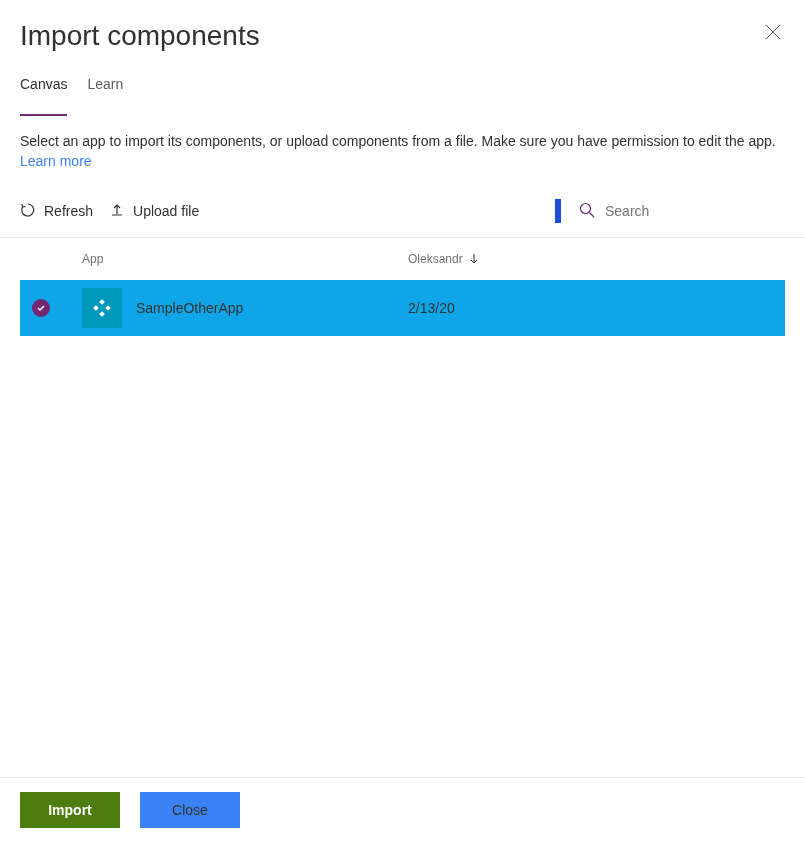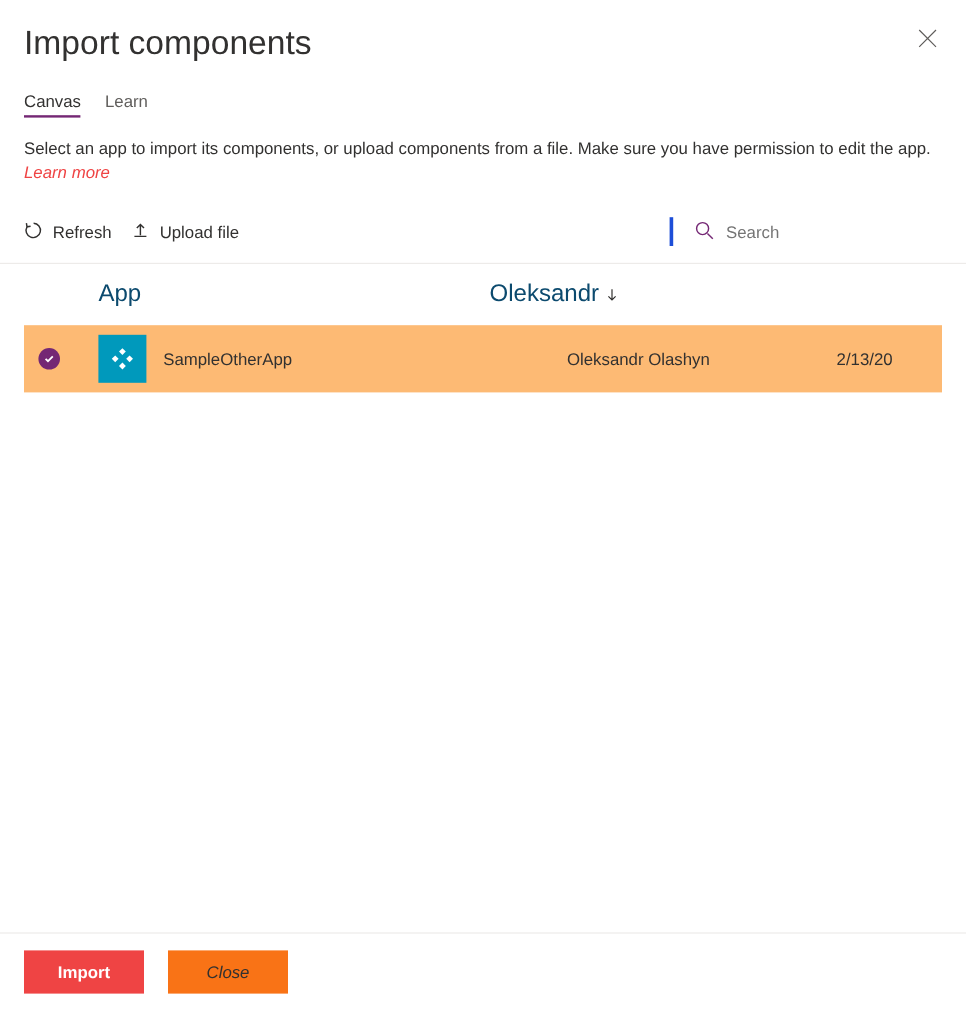--- a/index.html
+++ b/index.html
@@ -40,42 +40,41 @@
       display: flex;
       align-items: center;
       justify-content: center;
     }
     .tabs {
       display: flex;
       gap: 20px;
       margin-top: 20px;
     }
     .tab {
-      padding: 4px 0 4px 0;
+      padding: 4px 0 22px 0;
       cursor: pointer;
       font-size: 14px;
       color: #605e5c;
       border-bottom: 2px solid transparent;
     }
     .tab.active {
       border-bottom: 2px solid #742774;
       color: #323130;
       font-weight: 400;
     }
     .description {
       padding: 16px 20px 0 20px;
       font-size: 14px;
       color: #323130;
       line-height: 1.4;
     }
     .learn-more {
-      color: #ef4444;
+      color: #3b82f6;
       text-decoration: none;
       cursor: pointer;
-      font-style: italic;
     }
     .toolbar {
       display: flex;
       align-items: center;
       padding: 28px 20px 14px 20px;
       justify-content: space-between;
     }
     .toolbar-left {
       display: flex;
       gap: 16px;
@@ -92,21 +91,21 @@
       font-family: inherit;
     }
     .toolbar-btn svg {
       width: 16px;
       height: 16px;
     }
     .search-area {
       display: flex;
       align-items: center;
       gap: 10px;
-      border-left: 3px solid #1d4ed8;
+      border-left: 6px solid #1d4ed8;
       padding-left: 18px;
       height: 24px;
     }
     .search-input {
       border: none;
       outline: none;
       font-size: 14px;
       font-family: inherit;
       color: #605e5c;
       width: 180px;
@@ -116,44 +115,43 @@
       width: 100%;
     }
     .table-area {
       padding: 0 20px;
       flex: 1;
     }
     .table-header {
       display: flex;
       align-items: flex-start;
       padding: 14px 0;
-      font-size: 20px;
-      color: #0c4a6e;
+      font-size: 12px;
+      color: #737373;
     }
     .col-check {
       width: 62px;
     }
     .col-app {
       flex: 0 0 326px;
     }
     .col-owner {
       flex: 0 0 248px;
     }
     .col-modified {
       flex: 1;
       display: flex;
       align-items: center;
       gap: 6px;
     }
     .table-row {
       display: flex;
       align-items: center;
-      background: #fdba74;
+      background: #0ea5e9;
       height: 56px;
-      text-align: center;
     }
     .row-check {
       width: 62px;
       display: flex;
       align-items: center;
       justify-content: flex-start;
       padding-left: 12px;
     }
     .check-circle {
       width: 18px;
@@ -193,28 +191,27 @@
     .btn {
       min-width: 100px;
       height: 36px;
       border: none;
       font-size: 14px;
       font-family: inherit;
       cursor: pointer;
       padding: 0 20px;
     }
     .btn-primary {
-      background: #ef4444;
+      background: #4d7c0f;
       color: #ffffff;
       font-weight: 600;
     }
     .btn-secondary {
-      background: #f97316;
-      color: #323130;
-      font-style: italic;
+      background: #3b82f6;
+      color: #323130;
     }
     .sort-arrow {
       display: inline-flex;
     }
   </style>
 </head>
 <body>
 
 <div class="header">
   <div class="title-row">
@@ -296,21 +293,20 @@
       <div class="app-icon">
         <svg width="22" height="22" viewBox="0 0 22 22">
           <rect x="9" y="3" width="4" height="4" fill="#ffffff" transform="rotate(45 11 5)"></rect>
           <rect x="3" y="9" width="4" height="4" fill="#ffffff" transform="rotate(45 5 11)"></rect>
           <rect x="15" y="9" width="4" height="4" fill="#ffffff" transform="rotate(45 17 11)"></rect>
           <rect x="9" y="15" width="4" height="4" fill="#ffffff" transform="rotate(45 11 17)"></rect>
         </svg>
       </div>
       <span>SampleOtherApp</span>
     </div>
-    <div class="owner-cell">Oleksandr Olashyn</div>
     <div class="modified-cell">2/13/20</div>
   </div>
 </div>
 
 <div class="footer">
   <button class="btn btn-primary">Import</button>
   <button class="btn btn-secondary">Close</button>
 </div>
 
 </body></html>

